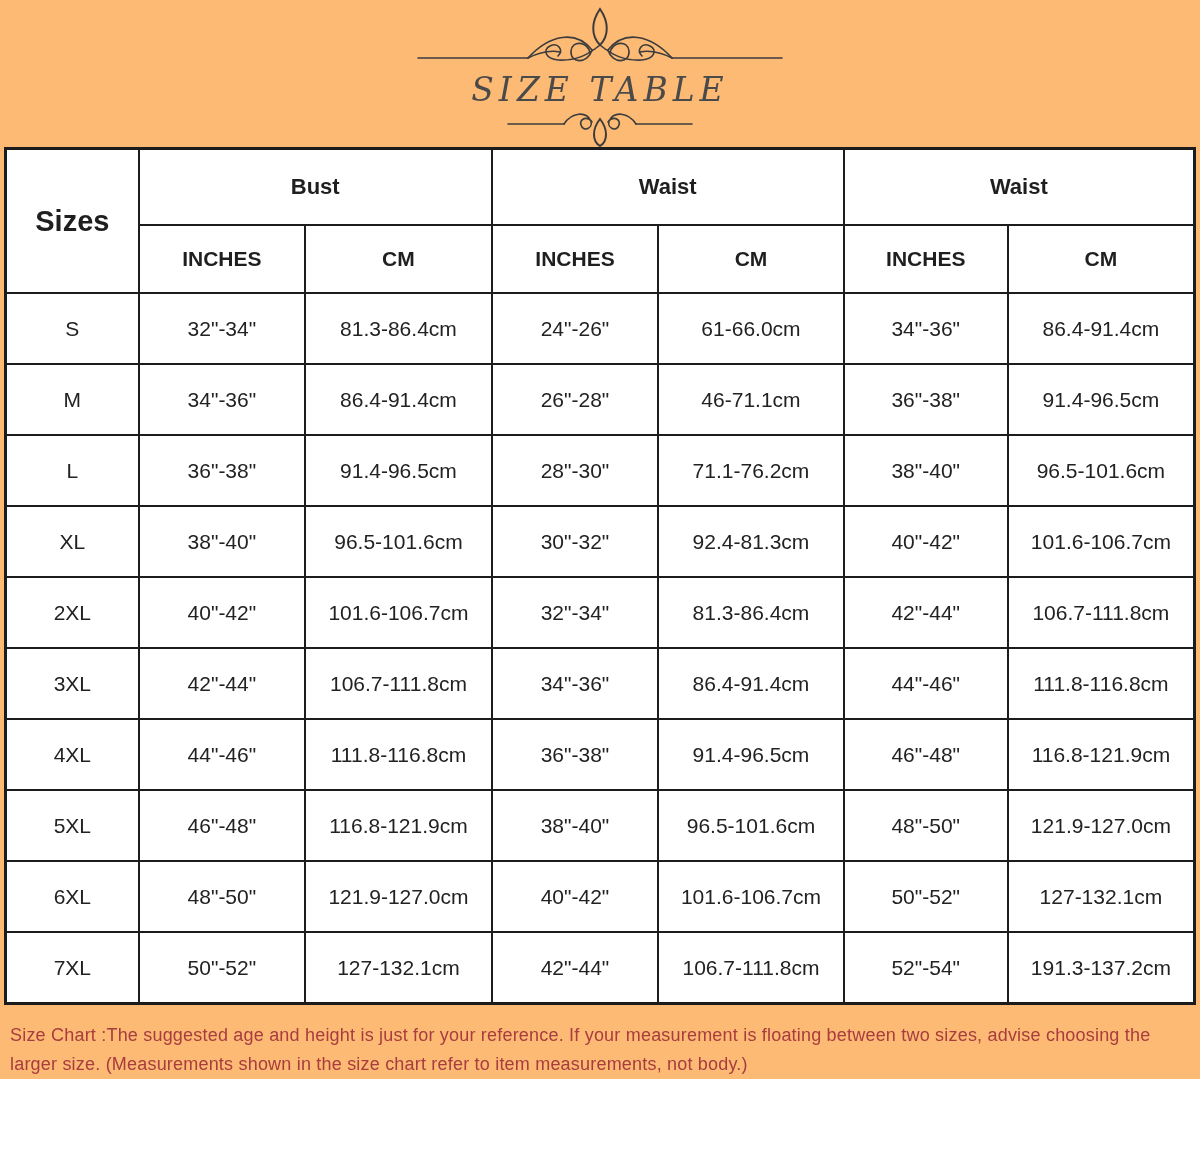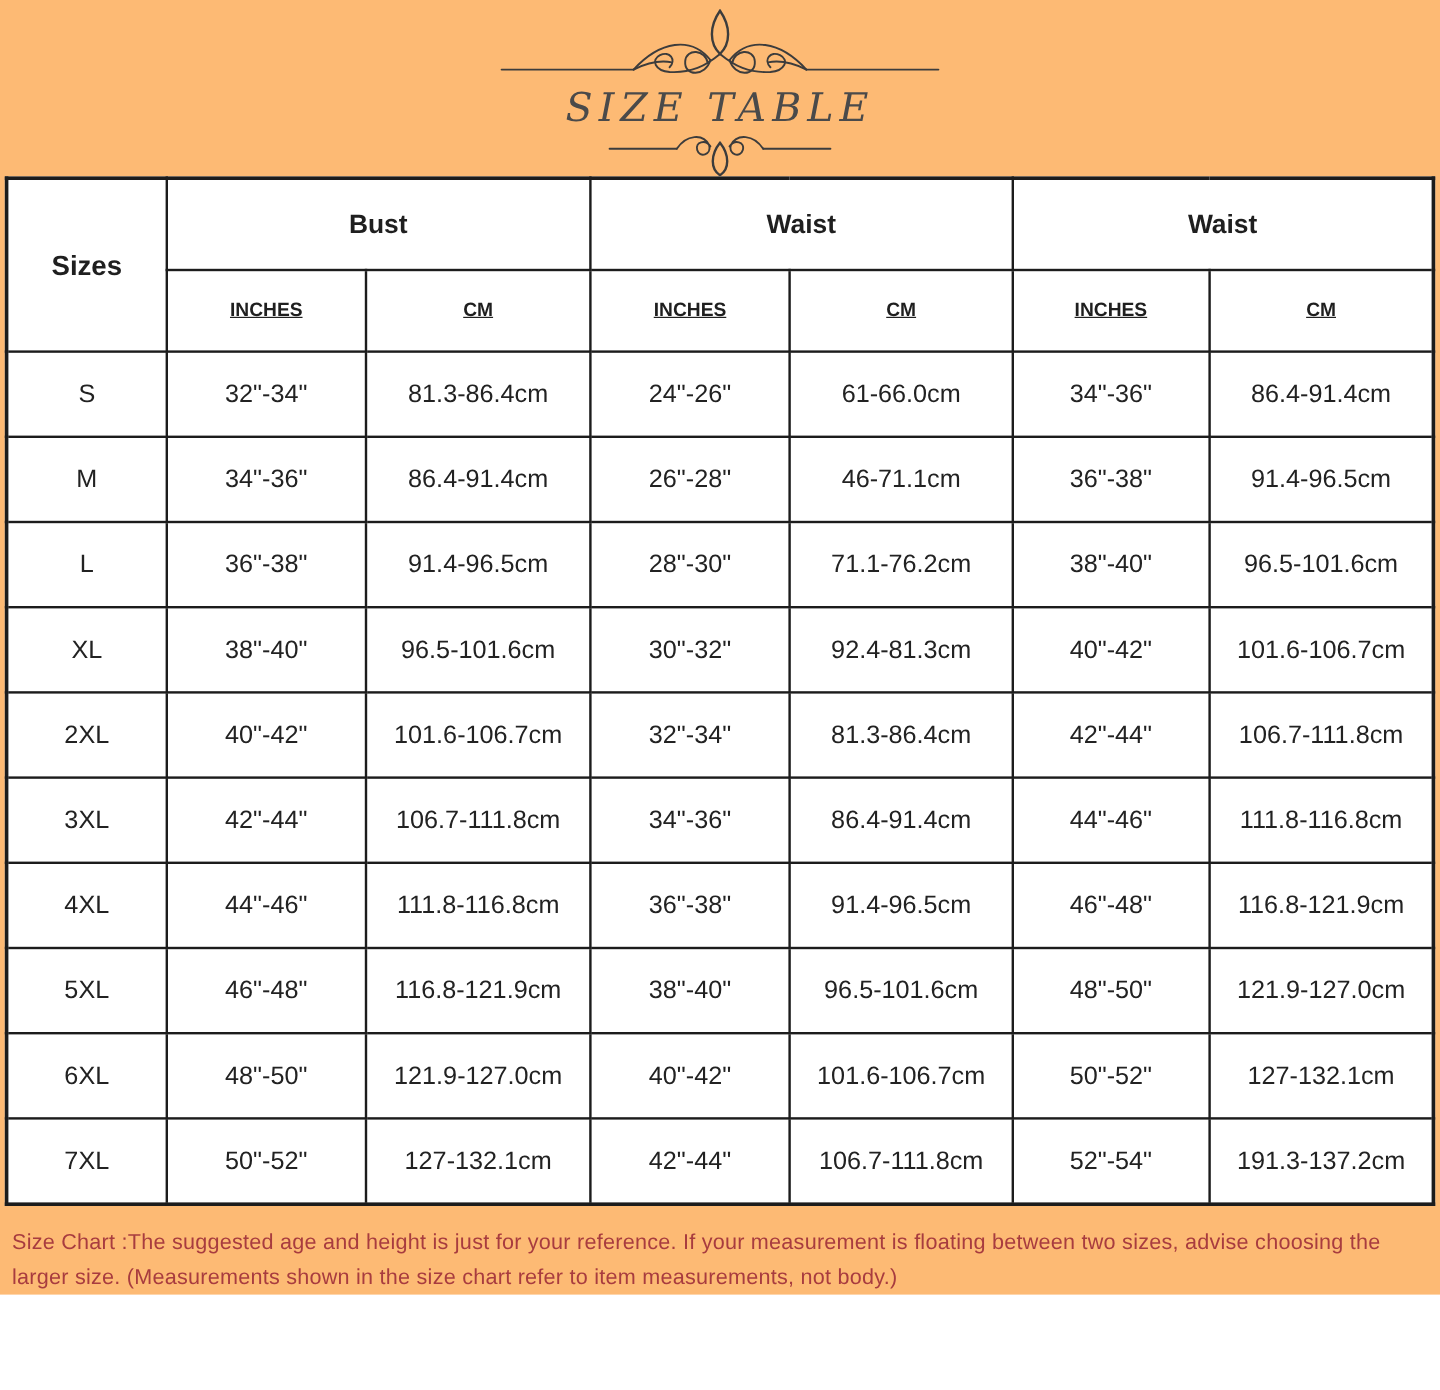--- a/index.html
+++ b/index.html
@@ -38,33 +38,32 @@
   table.size-table td, table.size-table th {
     border: 2px solid #1c1c1c;
     text-align: center;
     vertical-align: middle;
     padding: 0 2px;
     overflow: hidden;
     white-space: nowrap;
   }
   table.size-table { border: 3px solid #1c1c1c; }
   th.corner-cell {
-    font-size: 23px;
+    font-size: 29px;
     font-weight: bold;
   }
   th.group-cell {
     height: 74px;
     font-size: 22px;
     font-weight: bold;
   }
   th.unit-cell {
     height: 66px;
-    font-size: 16px;
+    font-size: 21px;
     font-weight: bold;
-    text-decoration: underline;
   }
   tbody td {
     height: 69px;
     font-size: 21px;
     font-weight: 400;
     color: #222222;
   }
   tbody td.size-col {
     font-size: 21px;
   }

